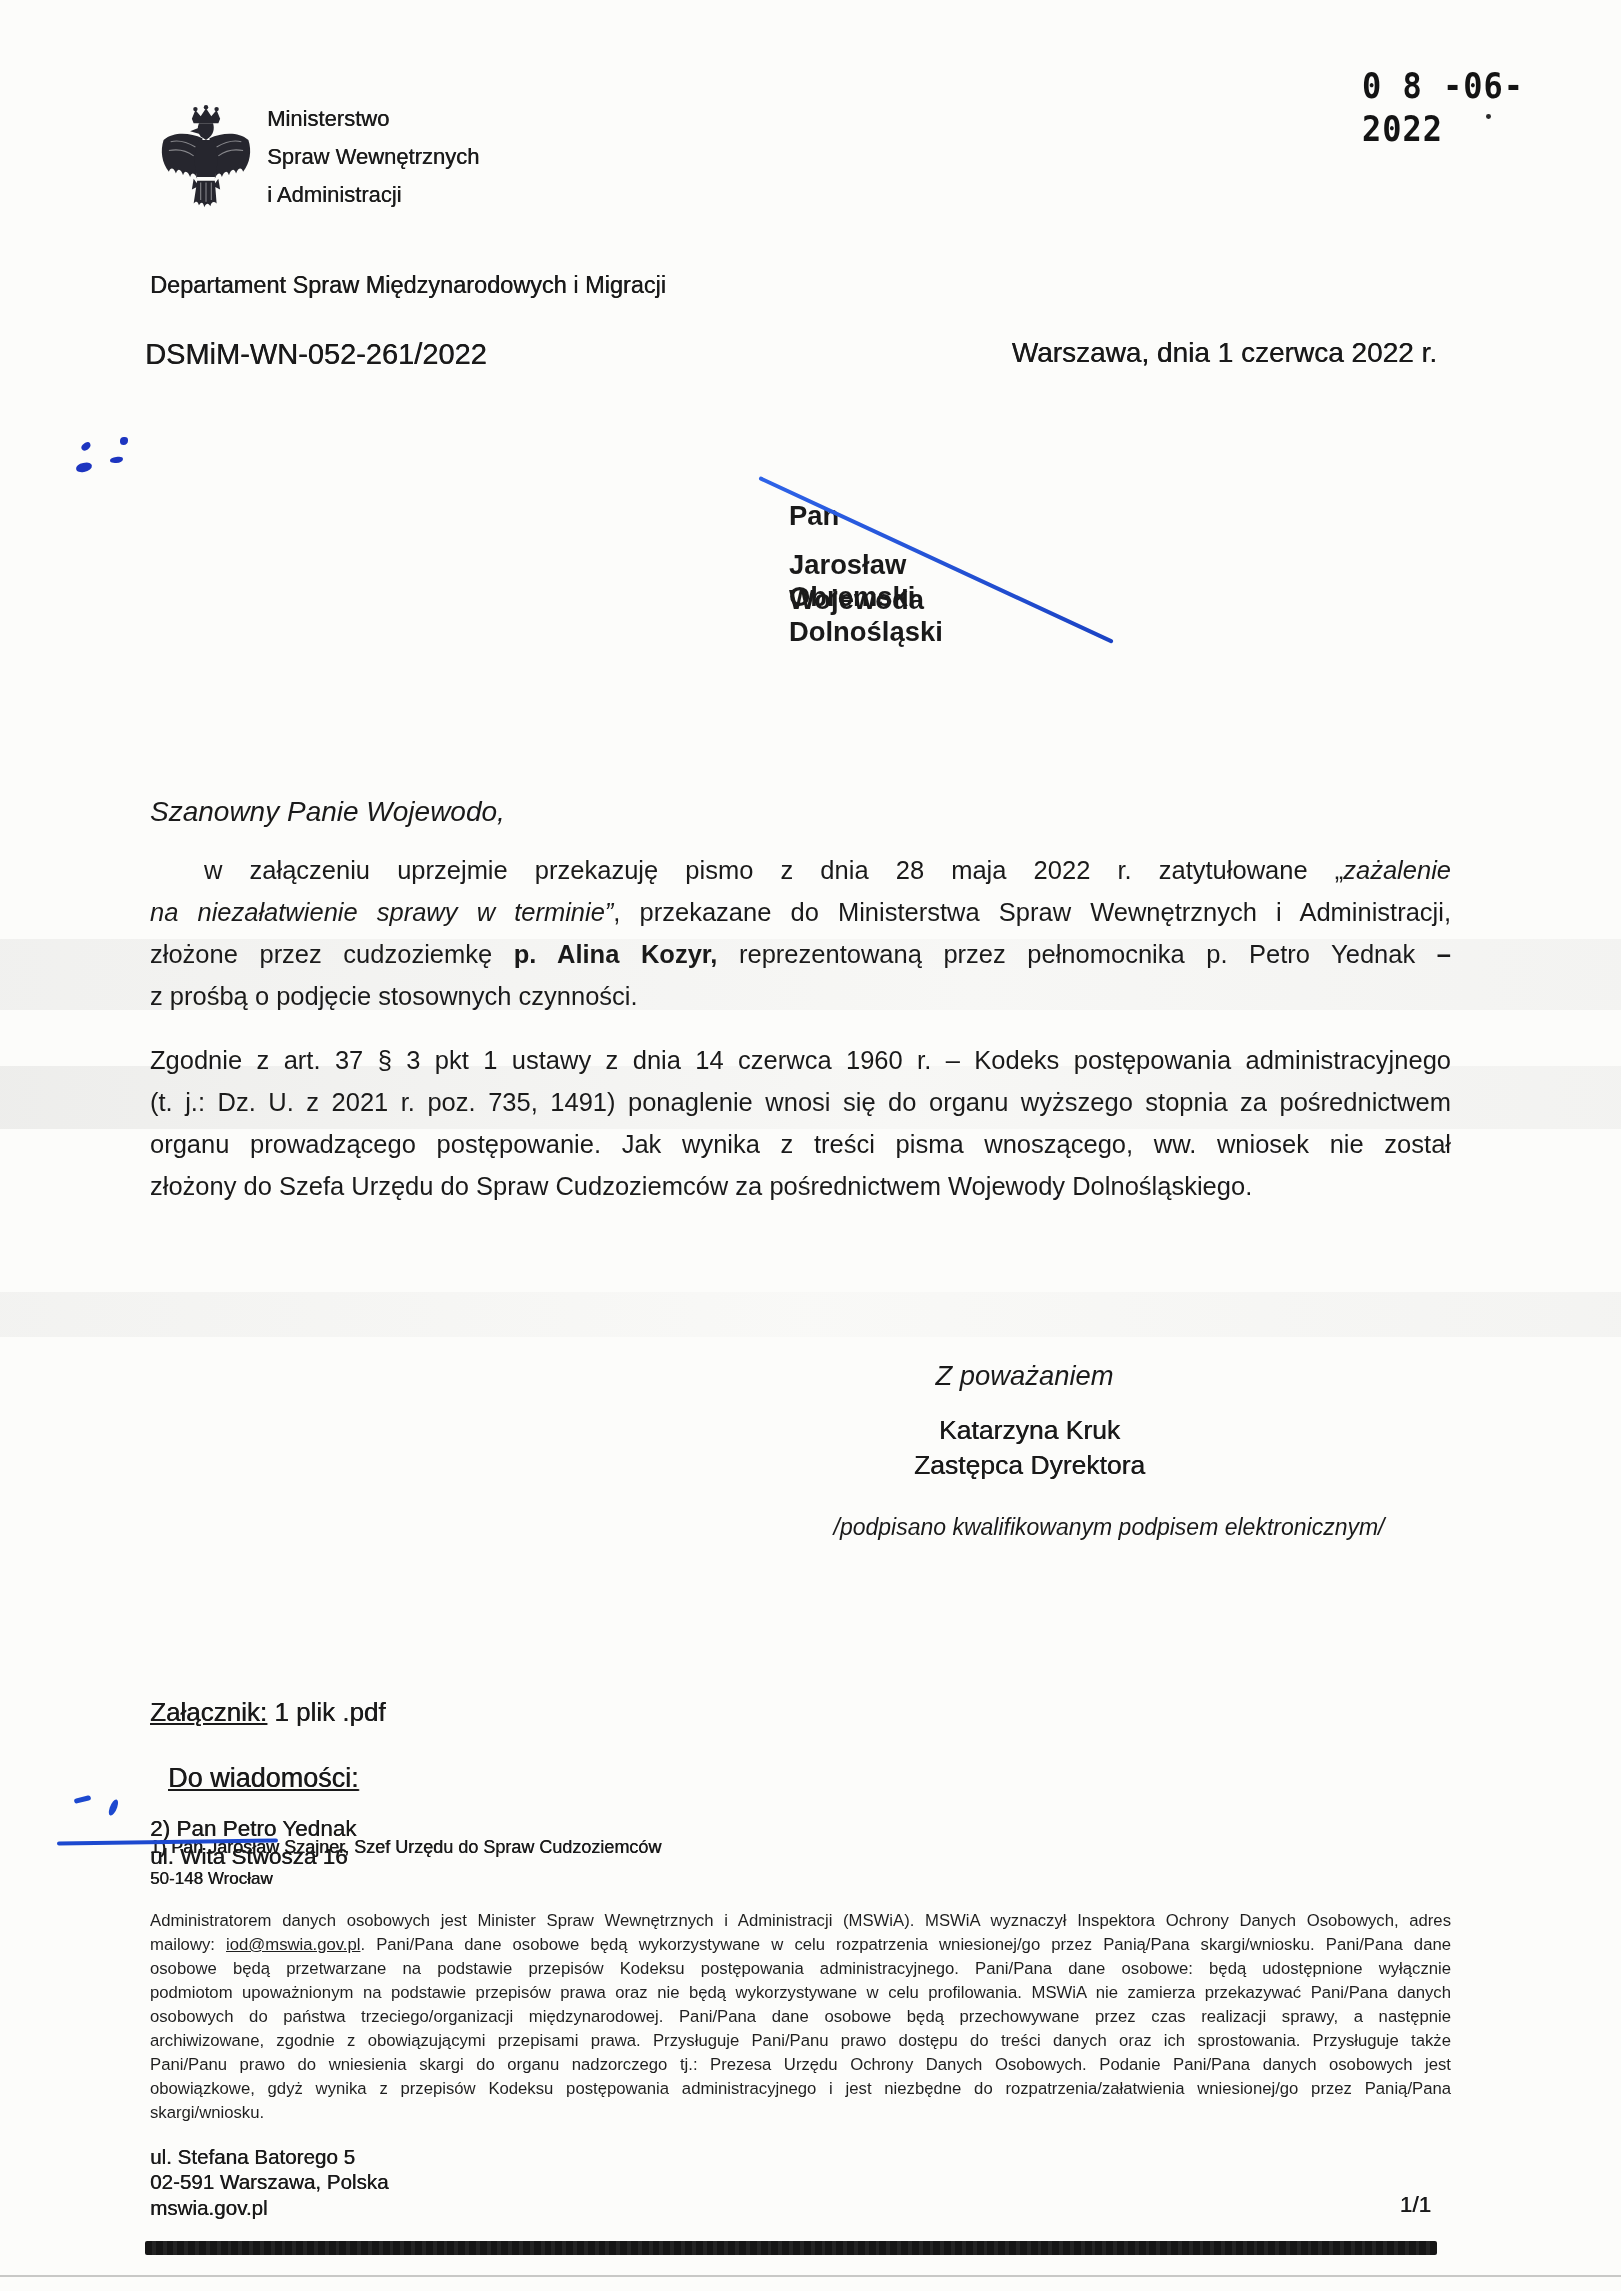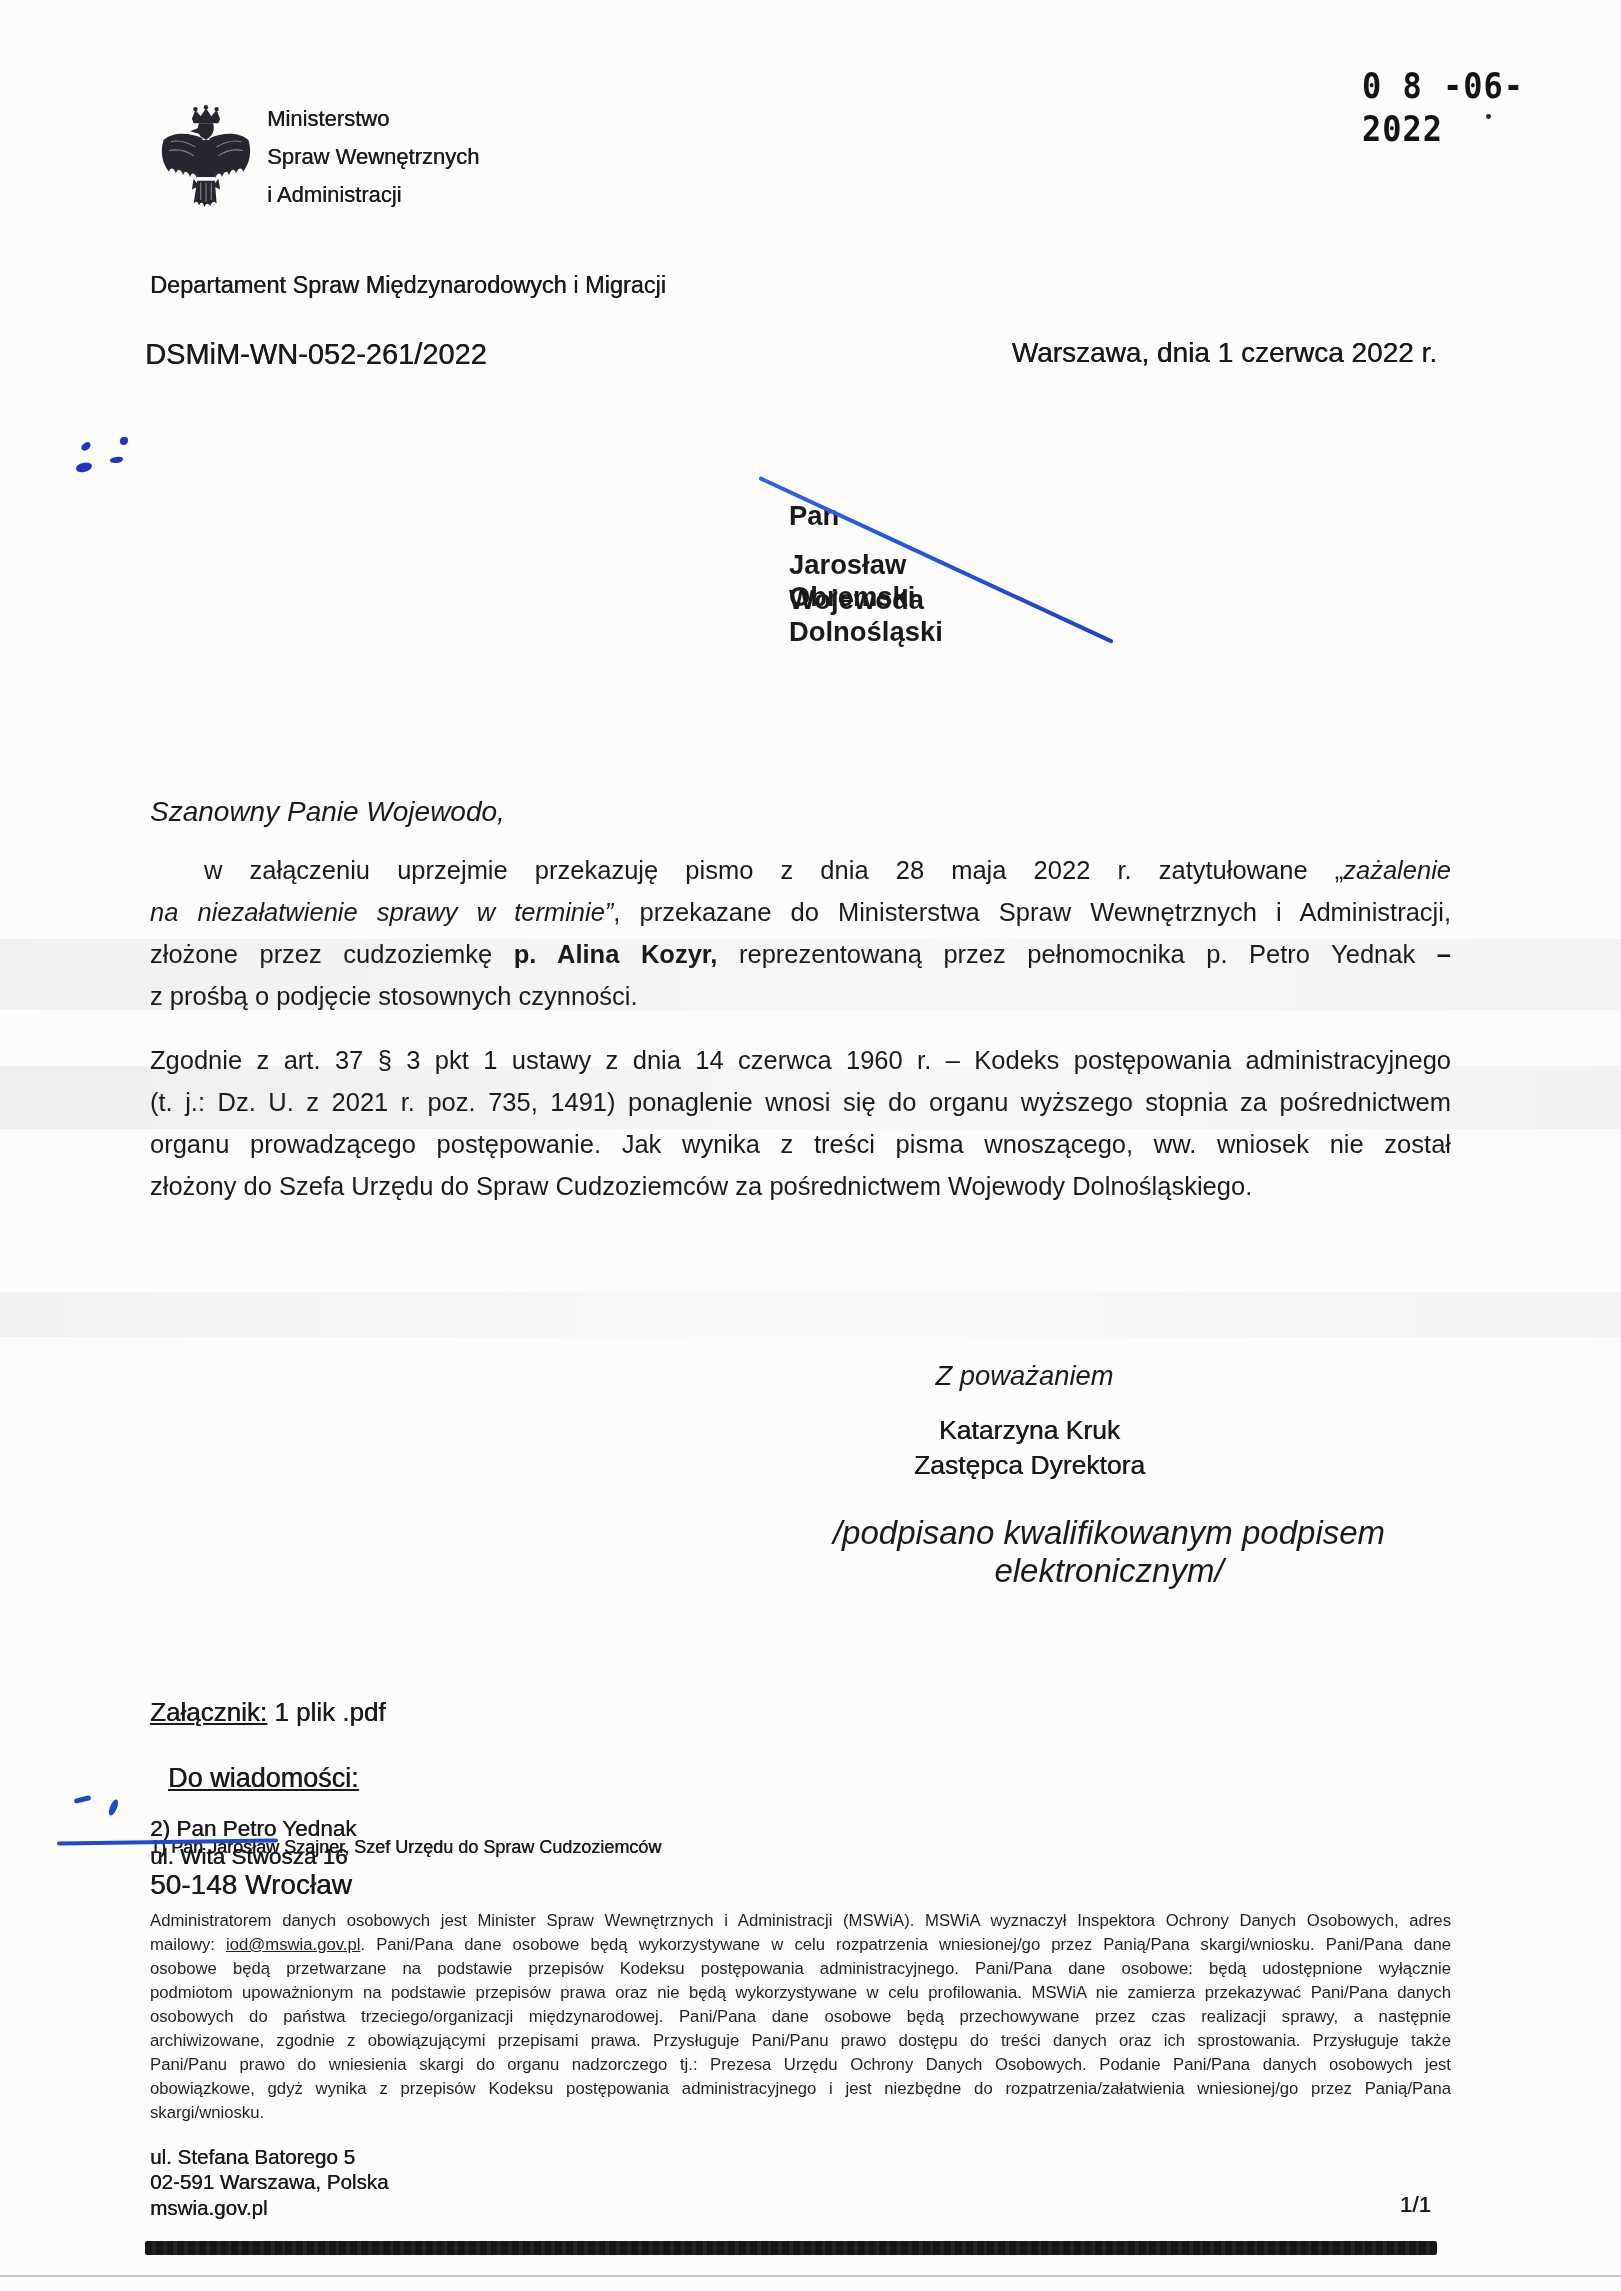--- a/index.html
+++ b/index.html
@@ -46,28 +46,28 @@
   .para{left:150px;width:1301px;font-size:25.5px;line-height:42px;}
   .para1{top:849px;}
   .para2{top:1039px;}
   .tline{text-align:justify;text-align-last:justify;text-justify:inter-word;}
   .tline.tlast{text-align-last:left;}
   .tline.tindent{text-indent:54px;}
 
   .zpow{left:853px;top:1360px;width:343px;text-align:center;font-size:27.4px;font-style:italic;}
   .signer{left:858px;top:1415px;width:343px;text-align:center;font-size:26.5px;}
   .signtitle{left:858px;top:1450px;width:343px;text-align:center;font-size:26.5px;}
-  .esign{left:815px;top:1514px;width:588px;text-align:center;font-size:33px;font-style:italic;}
+  .esign{left:815px;top:1514px;width:588px;text-align:center;font-size:23px;font-style:italic;}
 
   .attachment{left:150px;top:1697px;font-size:26px;}
   .cc-label{left:168px;top:1763px;font-size:27px;}
   .cc-item1{left:150px;top:1837px;font-size:18px;}
   .cc-item2{left:150px;top:1816px;font-size:22.5px;}
   .cc-addr1{left:150px;top:1844px;font-size:22.5px;}
-  .cc-addr2{left:150px;top:1869px;font-size:28px;}
+  .cc-addr2{left:150px;top:1869px;font-size:17px;}
 
   .pen-underline{left:57px;top:1840px;width:221px;height:3.9px;border-radius:2.9px;
                  background:#1d49cf;transform:rotate(-0.8deg);}
   .pen-dash{left:74px;top:1797px;width:16.7px;height:4.9px;border-radius:2.9px;background:#1d49cf;transform:rotate(-14deg);}
   .pen-comma{left:110px;top:1799px;width:6.9px;height:16.7px;border-radius:60% 40% 60% 40%;background:#1d49cf;transform:rotate(18deg);}
 
   .privacy{left:150px;top:1909px;width:1301px;font-size:16.7px;line-height:24px;color:#1f1f1f;}
 
   .f-addr1{left:150px;top:2145px;font-size:20.6px;text-align:center;}
   .f-addr2{left:150px;top:2170px;font-size:20.6px;}

